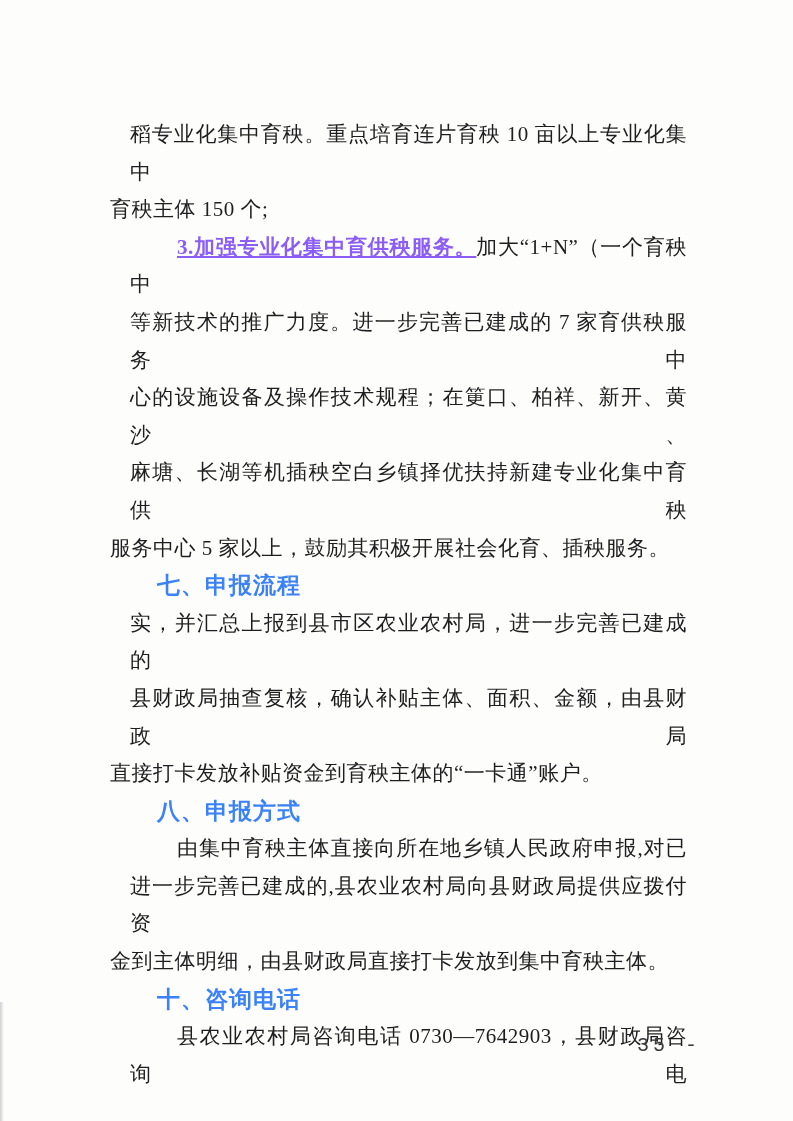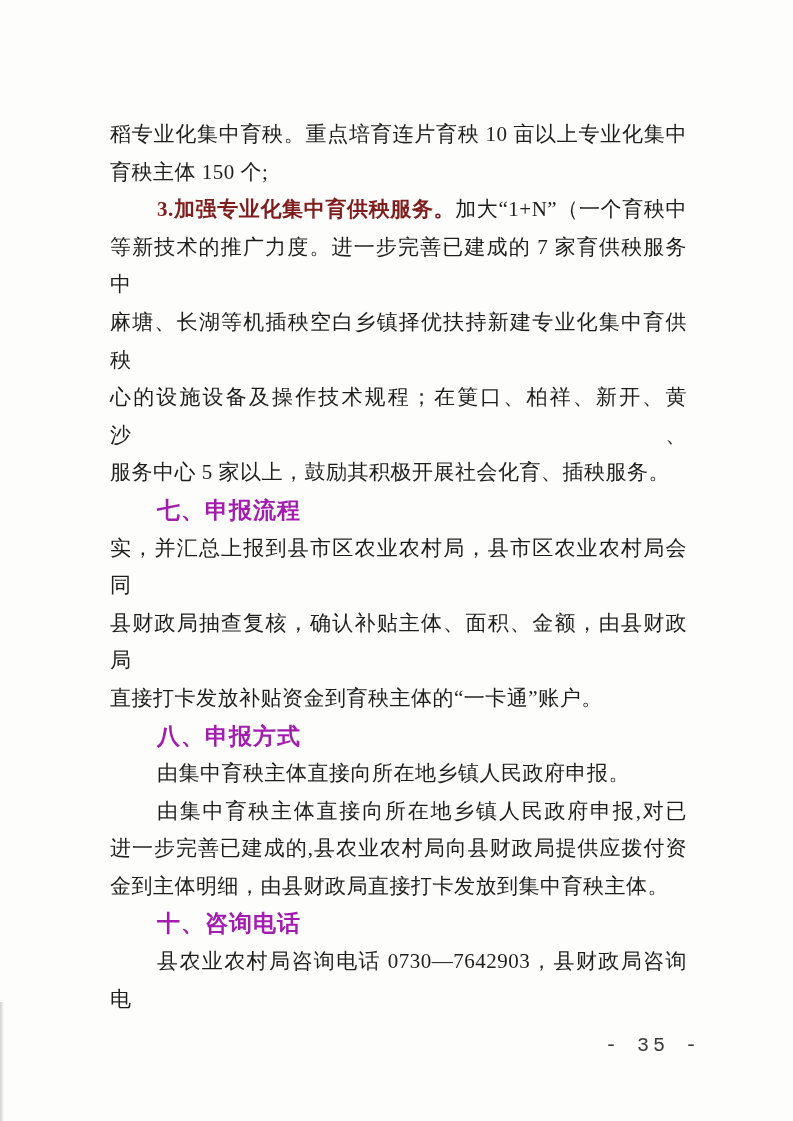--- a/index.html
+++ b/index.html
@@ -23,43 +23,45 @@
     width: 577px;
     font-size: 21px;
     line-height: 37.6px;
     letter-spacing: 0.5px;
   }
   
   .jl {
     text-align: justify;
     text-align-last: justify;
     text-justify: inter-ideograph;
+    margin-left: 20px;
   }
   
   .end {
     text-align: left;
     text-align-last: left;
   }
   
   .ind {
     text-indent: 47px;
   }
   .heading {
     font-family: "Liberation Sans", sans-serif;
     font-weight: 600;
     font-size: 23px;
-    color: #a21caf;
+    color: #3b82f6;
     text-indent: 47px;
     text-align: left;
     text-align-last: left;
     letter-spacing: 1px;
   }
   .bold-lead {
     font-weight: 700;
-    color: #7f1d1d;
+    color: #8b5cf6;
+    text-decoration: underline;
   }
   .page-number {
     position: absolute;
     right: 92px;
     top: 1034px;
     font-family: Liberation Mono, monospace;
     font-size: 20px;
     color: #3c3c3c;
     letter-spacing: 4px;
   }
@@ -77,31 +79,30 @@
 
 <div class="page">
 
   <div class="content">
 
     <div class="jl">稻专业化集中育秧。重点培育连片育秧 10 亩以上专业化集中</div>
     <div class="end">育秧主体 150 个;</div>
 
     <div class="jl ind"><span class="bold-lead">3.加强专业化集中育供秧服务。</span><span>加大“1+N”（一个育秧中</span></div>
     <div class="jl">等新技术的推广力度。进一步完善已建成的 7 家育供秧服务中</div>
+    <div class="jl">心的设施设备及操作技术规程；在筻口、柏祥、新开、黄沙、</div>
     <div class="jl">麻塘、长湖等机插秧空白乡镇择优扶持新建专业化集中育供秧</div>
-    <div class="jl">心的设施设备及操作技术规程；在筻口、柏祥、新开、黄沙、</div>
     <div class="end">服务中心 5 家以上，鼓励其积极开展社会化育、插秧服务。</div>
 
     <div class="heading">七、申报流程</div>
-    <div class="jl">实，并汇总上报到县市区农业农村局，县市区农业农村局会同</div>
+    <div class="jl">实，并汇总上报到县市区农业农村局，进一步完善已建成的</div>
     <div class="jl">县财政局抽查复核，确认补贴主体、面积、金额，由县财政局</div>
     <div class="end">直接打卡发放补贴资金到育秧主体的“一卡通”账户。</div>
 
     <div class="heading">八、申报方式</div>
-    <div class="end ind">由集中育秧主体直接向所在地乡镇人民政府申报。</div>
 
     <div class="jl ind">由集中育秧主体直接向所在地乡镇人民政府申报,对已</div>
     <div class="jl">进一步完善已建成的,县农业农村局向县财政局提供应拨付资</div>
     <div class="end">金到主体明细，由县财政局直接打卡发放到集中育秧主体。</div>
 
     <div class="heading">十、咨询电话</div>
     <div class="jl ind">县农业农村局咨询电话 0730—7642903，县财政局咨询电</div>
 
   </div>
 

